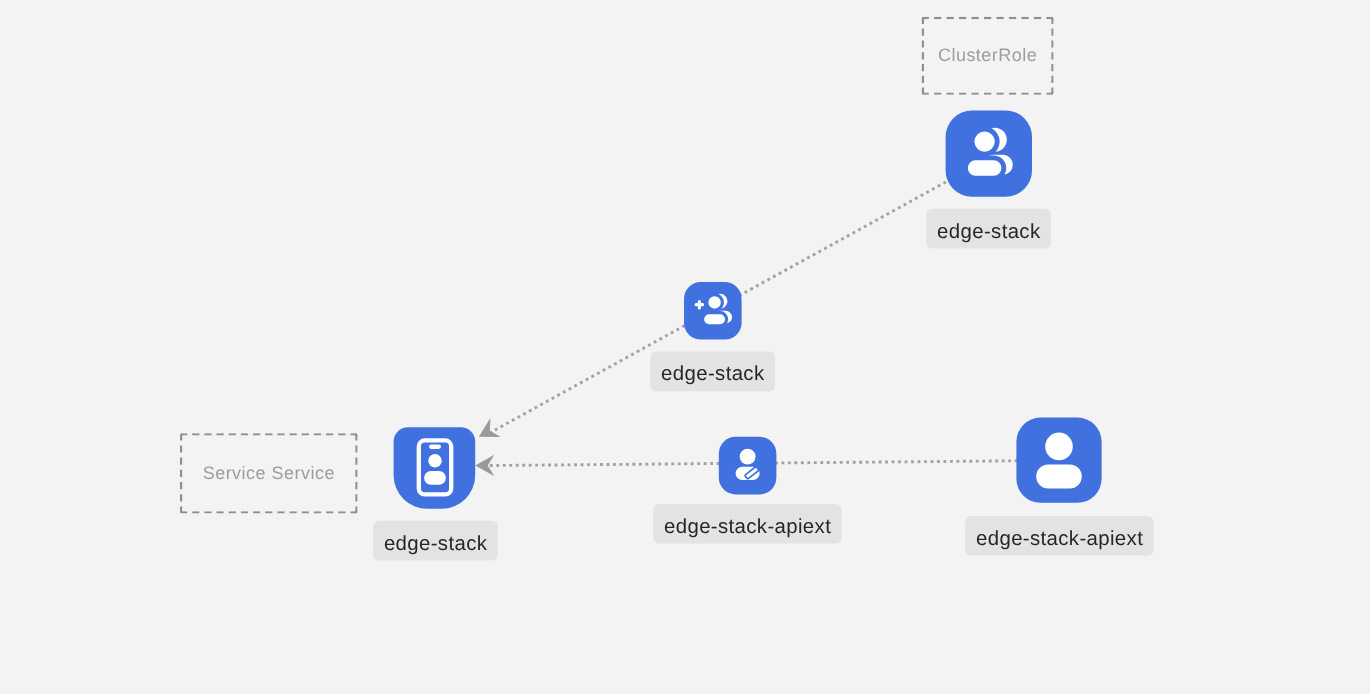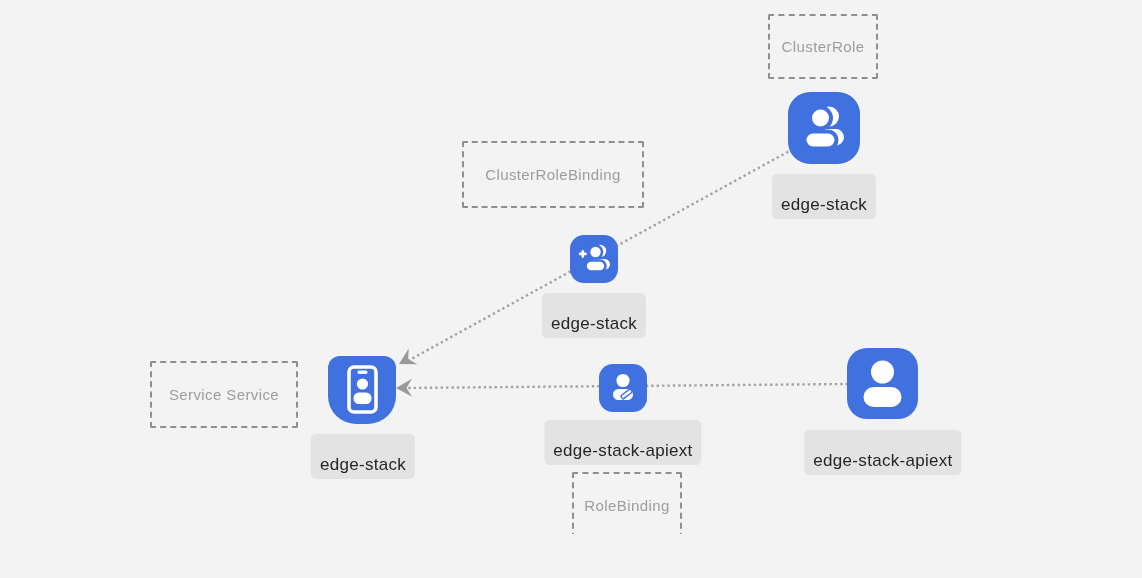--- a/index.html
+++ b/index.html
@@ -17,44 +17,38 @@
     position:absolute;background:#4170df;display:flex;align-items:center;justify-content:center;
   }
   .node-icon svg{display:block;}
   .icon-lg{width:72px;height:72px;border-radius:22px;}
   .icon-sm{width:48px;height:48px;border-radius:14px;}
   .icon-xl{width:71px;height:71px;border-radius:20px;}
   .icon-sa{width:68px;height:68px;border-radius:12px 12px 28px 28px;}
   .node-label{
     position:absolute;transform:translateX(-50%);
     background:#e3e3e3;color:#262626;font-size:17px;letter-spacing:.3px;
-    padding:21px 9px 4px 9px;border-radius:5px;white-space:nowrap;
+    padding:9px 9px 4px 9px;border-radius:5px;white-space:nowrap;
   }
 </style>
 </head>
 <body>
 
 <div class="canvas">
 
   <svg class="layer" width="1142" height="578" viewBox="0 0 1142 578">
     <line x1="793" y1="149" x2="404" y2="363" stroke="#a2a2a2" stroke-width="2.4" stroke-dasharray="2.4 3"></line>
     <line x1="848" y1="384" x2="403" y2="388" stroke="#a2a2a2" stroke-width="2.4" stroke-dasharray="2.4 3"></line>
   </svg>
 
   <div class="type-box" style="left:768px;top:14px;width:110px;height:65px">
     <span>ClusterRole</span>
   </div>
-  <div class="type-box" style="left:462px;top:141px;width:182px;height:67px">
-    <span>ClusterRoleBinding</span>
-  </div>
   <div class="type-box" style="left:150px;top:361px;width:148px;height:67px">
     <span>Service Service</span>
-  </div>
-  <div class="type-box" style="left:572px;top:472px;width:110px;height:67px">
-    <span>RoleBinding</span>
   </div>
 
   <div class="node-icon icon-lg" style="left:788px;top:92px">
     <svg width="72" height="72" viewBox="0 0 72 72">
       <g fill="#ffffff">
         <circle cx="41" cy="24.5" r="10"></circle>
         <rect x="25" y="37" width="31" height="16.5" rx="8.2"></rect>
       </g>
       <g fill="#ffffff" stroke="#4170df" stroke-width="4">
         <circle cx="32.5" cy="26" r="10.5"></circle>

